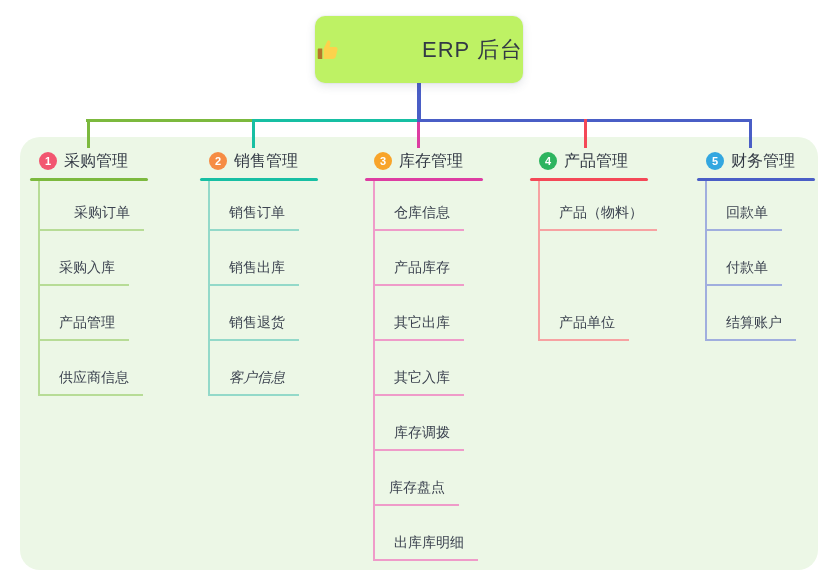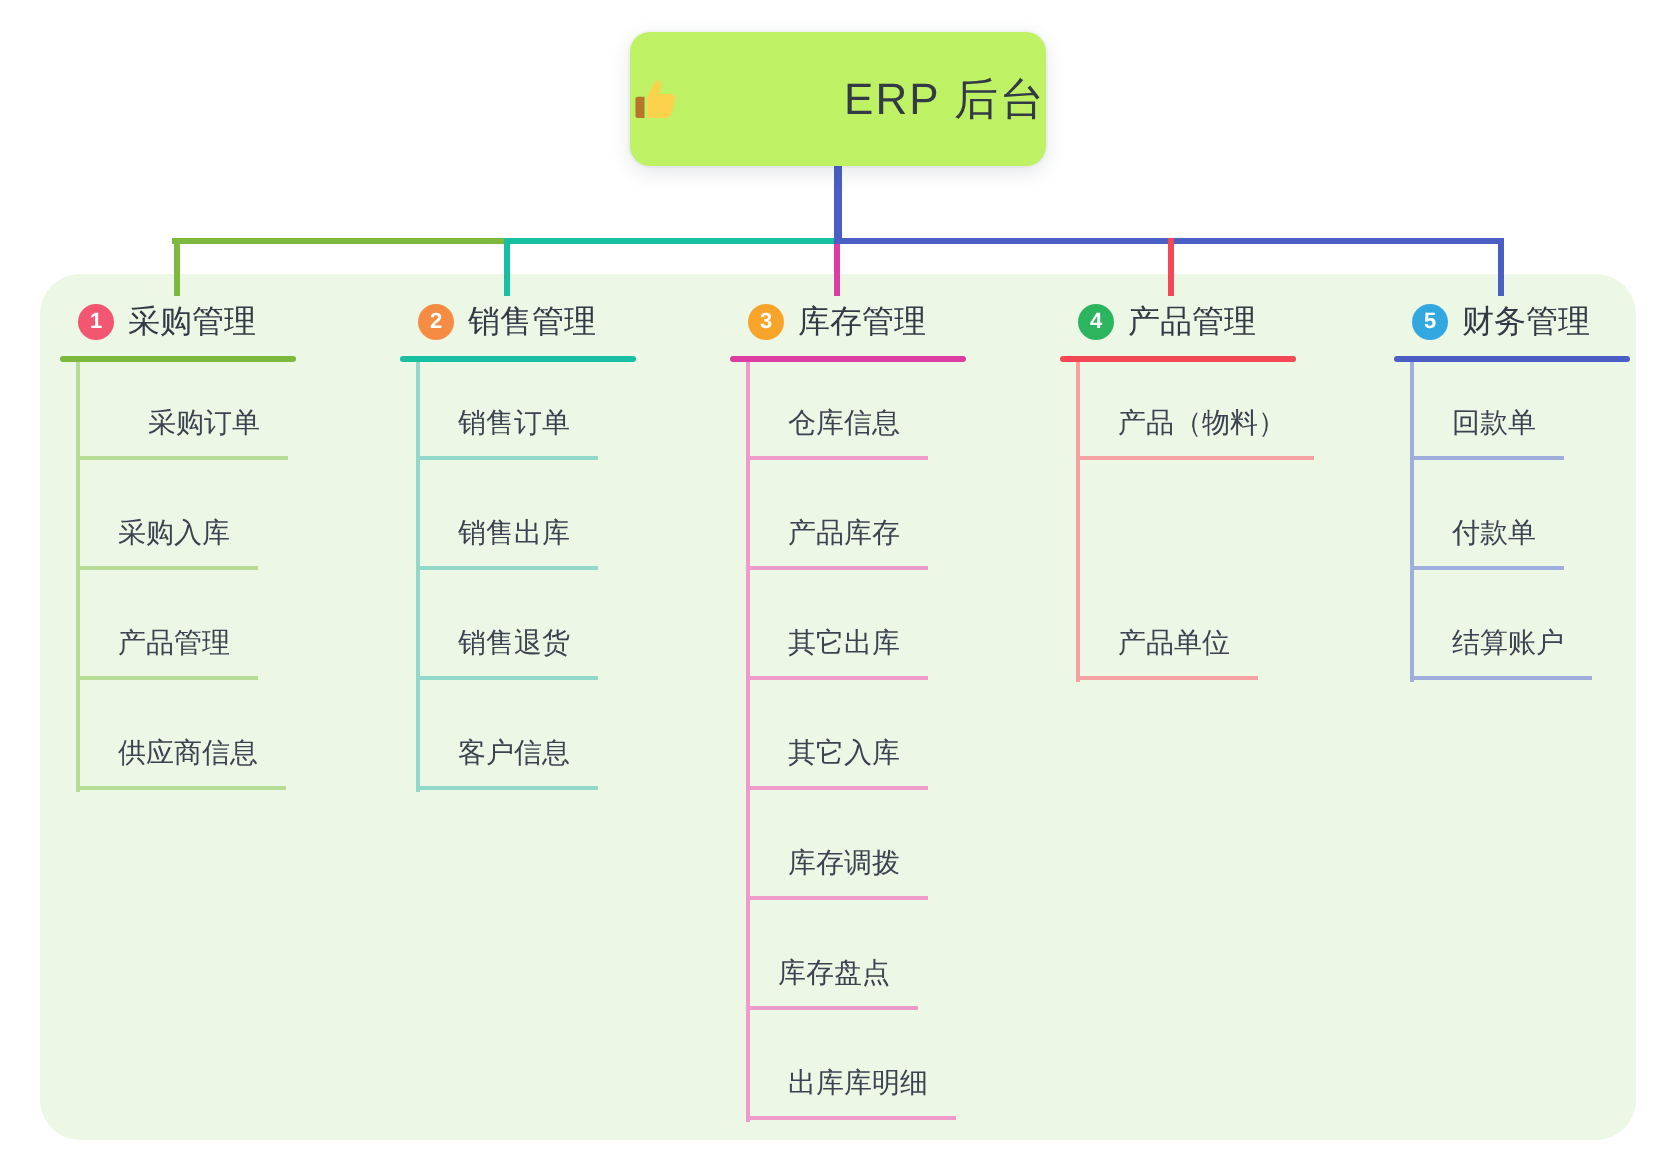--- a/index.html
+++ b/index.html
@@ -104,21 +104,21 @@
     </div>
     <div class="head-underline" style="background: rgb(23, 191, 163);"></div>
     <div class="subtree-line" style="background: rgb(147, 217, 201);"></div>
     <div class="child c0">
       <span style="border-bottom-color: rgb(147, 217, 201);">销售订单</span></div>
     <div class="child c1">
       <span style="border-bottom-color: rgb(147, 217, 201);">销售出库</span></div>
     <div class="child c2">
       <span style="border-bottom-color: rgb(147, 217, 201);">销售退货</span></div>
     <div class="child c3">
-      <span style="border-bottom-color: rgb(147, 217, 201);">客户信息</span></div>
+      <span style="border-bottom-color: rgb(147, 217, 201); font-style: italic;">客户信息</span></div>
   </div>
 
   <div class="branch b3">
     <div class="branch-head">
       <span class="badge" style="background: rgb(248, 164, 42);">3</span>
       <span class="branch-label">库存管理</span>
     </div>
     <div class="head-underline" style="background: rgb(221, 61, 162);"></div>
     <div class="subtree-line" style="background: rgb(239, 155, 201);"></div>
     <div class="child c0">

